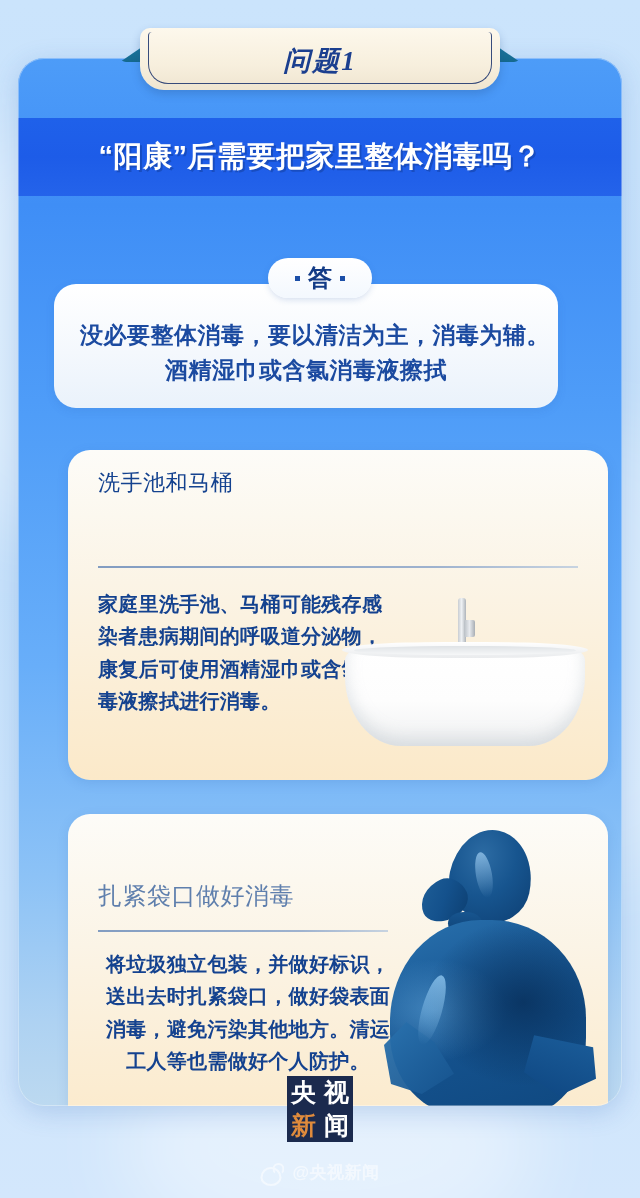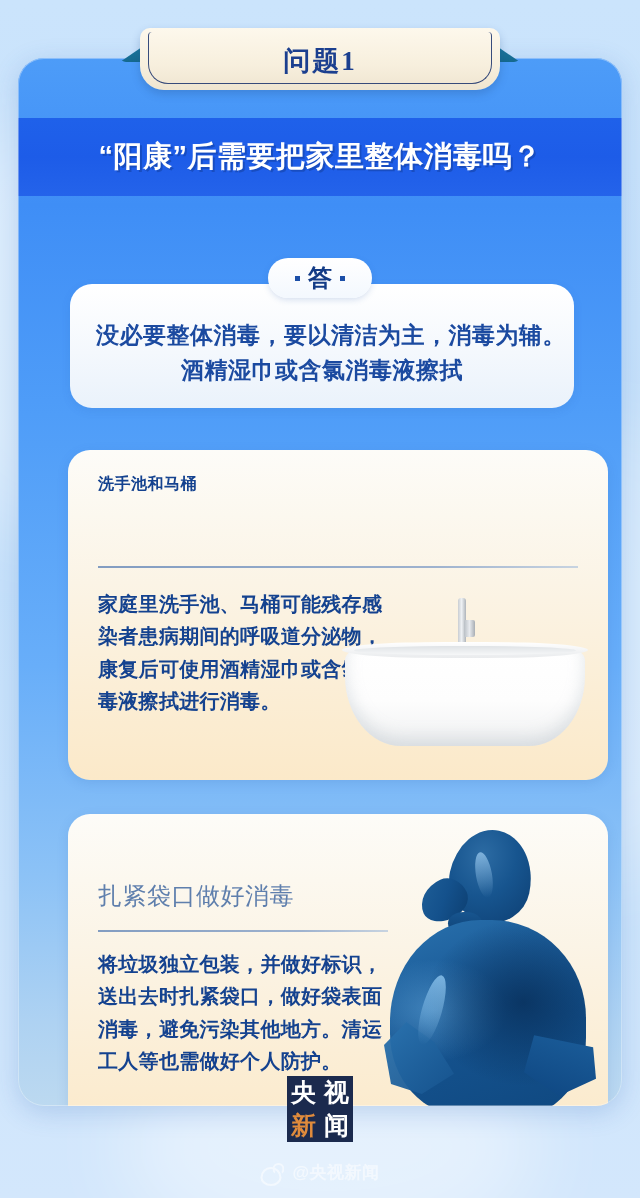--- a/index.html
+++ b/index.html
@@ -121,20 +121,21 @@
     inset: 0;
     display: flex;
     align-items: center;
     justify-content: center;
     color: #1b3f8f;
     font-family: "Liberation Serif", "DejaVu Serif", serif;
     font-size: 27px;
     font-weight: bold;
     letter-spacing: 2px;
     padding-top: 4px;
+    font-style: italic;
   }
 
   
   .answer-badge {
     position: absolute;
     left: 50%;
     transform: translateX(-50%);
     top: 200px;
     width: 104px;
     height: 40px;
@@ -155,21 +156,21 @@
   .answer-badge .txt {
     color: #123b86;
     font-size: 24px;
     font-weight: bold;
     line-height: 1;
   }
 
   
   .answer-box {
     position: absolute;
-    left: 52px;
+    left: 36px;
     top: 226px;
     width: 504px;
     min-height: 124px;
     border-radius: 22px;
     background: linear-gradient(180deg, #ffffff 0%, #f4f8fd 55%, #eaf2fb 100%);
     padding: 34px 26px 20px;
     text-align: center;
     z-index: 4;
     box-shadow: 0 3px 10px rgba(40,90,170,.12);
   }
@@ -195,24 +196,24 @@
         #fbe9c9 100%);
     box-shadow: 0 3px 12px rgba(40,90,170,.14);
     overflow: hidden;
   }
   .card.card-1 { top: 392px; height: 330px; }
   .card.card-2 { top: 756px; height: 330px; }
 
   .card .heading {
     position: absolute;
     left: 30px;
-    top: 24px;
+    top: 18px;
     color: #14428f;
-    font-size: 16px;
-    font-weight: bold;
+    font-size: 22px;
+    font-weight: normal;
     letter-spacing: .5px;
     white-space: nowrap;
   }
   .card .subheading {
     position: absolute;
     left: 30px;
     top: 66px;
     color: #5f7fad;
     font-size: 24px;
     font-weight: normal;
@@ -234,21 +235,21 @@
     position: absolute;
     left: 30px;
     top: 138px;
     width: 290px;
     color: #14428f;
     font-size: 20px;
     font-weight: bold;
     line-height: 1.62;
     letter-spacing: .3px;
   }
-  .card.card-2 .body-text { width: 300px; top: 134px; }
+  .card.card-2 .body-text { width: 300px; top: 134px; text-align: center; }
 
   
   .tub-wrap {
     position: absolute;
     right: 18px;
     top: 140px;
     width: 250px;
     height: 170px;
   }
   .tub-faucet-stem {

